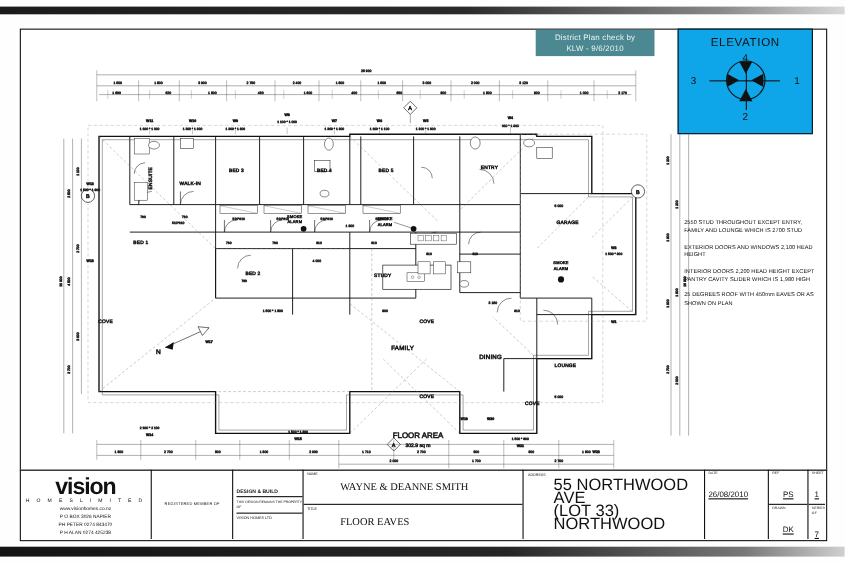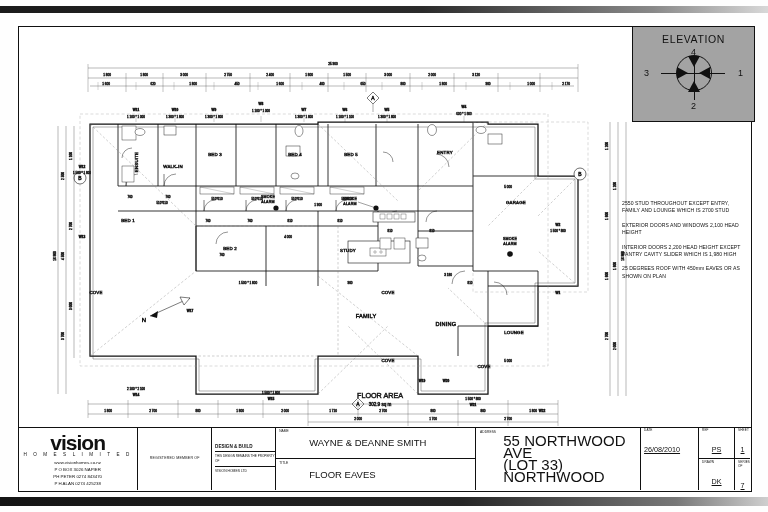--- a/index.html
+++ b/index.html
@@ -17,22 +17,22 @@
   .paper{position:absolute;left:14px;top:22px;width:740px;height:472px;background:#fff;}
 
   
   .dwg-border{position:absolute;left:18px;top:26px;width:732px;height:400px;
       border:1.6px solid #111;background:#fff;}
   
   .tb-border{position:absolute;left:18px;top:427px;width:732px;height:63px;
       border:1.4px solid #111;background:#fff;}
 
   
-  .elev-box{position:absolute;left:632px;top:26px;width:121px;height:94px;
-      border:1.5px solid #111;background:#a3a3a3;}
+  .elev-box{position:absolute;left:616px;top:26px;width:121px;height:94px;
+      border:1.5px solid #111;background:#0ea5e9;}
   .elev-title{position:absolute;top:6px;left:0;width:100%;text-align:center;
       font-size:10.5px;letter-spacing:.6px;color:#111;}
   .compass{position:absolute;left:50%;top:46px;transform:translate(-50%,-50%);
       width:34px;height:34px;border:1.4px solid #111;border-radius:50%;}
   .cnum{position:absolute;font-size:9px;color:#111;}
   .cn-4{top:20px;left:50%;transform:translateX(-50%);}
   .cn-2{top:74px;left:50%;transform:translateX(-50%);}
   .cn-3{left:11px;top:41px;}
   .cn-1{right:11px;top:41px;}
   .caxis-v{position:absolute;left:50%;top:29px;width:1px;height:44px;background:#111;}
@@ -98,21 +98,21 @@
   .db-h{font-size:4.6px;font-weight:bold;color:#111;border-bottom:1px solid #111;
       padding-bottom:2px;}
   .db-t{font-size:3.1px;line-height:4.6px;color:#111;padding-top:2px;
       border-bottom:1px solid #111;padding-bottom:2px;}
   .db-f{font-size:3.4px;color:#111;padding-top:2px;}
 
   .tb-nt{width:206px;display:flex;flex-direction:column;}
   .nt-row{flex:1;display:flex;align-items:center;border-bottom:1.2px solid #111;}
   .nt-row:last-child{border-bottom:none;}
   .nt-lbl{width:26px;font-size:3.3px;color:#111;align-self:flex-start;padding:2px 0 0 3px;}
-  .nt-val{flex:1;font-size:9.5px;color:#111;padding-left:4px;}
+  .nt-val{flex:1;font-size:9.5px;color:#111;padding-left:4px;font-family:Liberation Serif, serif;}
 
   .tb-addr{width:170px;display:flex;align-items:center;}
   .addr-lbl{font-size:3.3px;color:#111;align-self:flex-start;padding:3px 0 0 4px;width:28px;}
   .addr-val{font-size:15px;line-height:12px;color:#111;}
 
   .tb-meta{flex:1;display:flex;}
   .meta-col{border-right:1.2px solid #111;box-sizing:border-box;
       display:flex;flex-direction:column;}
   .meta-col:last-child{border-right:none;}
   .mc-date{width:58px;}
@@ -545,20 +545,24 @@
     <div class="tri tri-d"></div>
     <div class="tri tri-u"></div>
     <div class="tri tri-r"></div>
     <div class="tri tri-l"></div>
     <div class="cnum cn-4">4</div>
     <div class="cnum cn-1">1</div>
     <div class="cnum cn-2">2</div>
     <div class="cnum cn-3">3</div>
   </div>
 
+  <div class="stamp">
+    <div>District Plan check by</div>
+    <div>KLW - 9/6/2010</div>
+  </div>
 
   <div class="notes">
     <p>2550 STUD THROUGHOUT EXCEPT ENTRY, FAMILY AND LOUNGE WHICH IS 2700 STUD</p>
     <p>EXTERIOR DOORS AND WINDOWS 2,100 HEAD HEIGHT</p>
     <p>INTERIOR DOORS 2,200 HEAD HEIGHT EXCEPT PANTRY CAVITY SLIDER WHICH IS 1,980 HIGH</p>
     <p>25 DEGREES ROOF WITH 450mm EAVES OR AS SHOWN ON PLAN</p>
   </div>
 
   <div class="tb-border"></div>
   <div class="tb">

